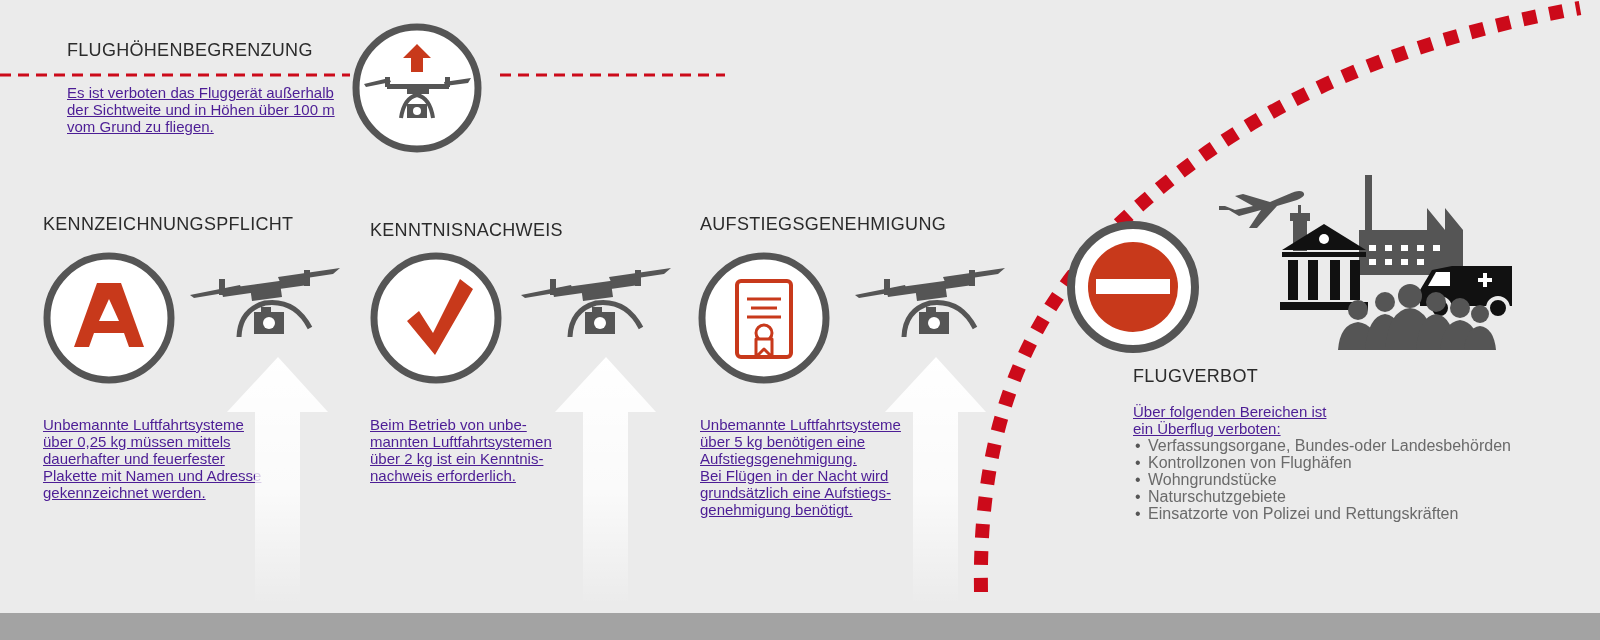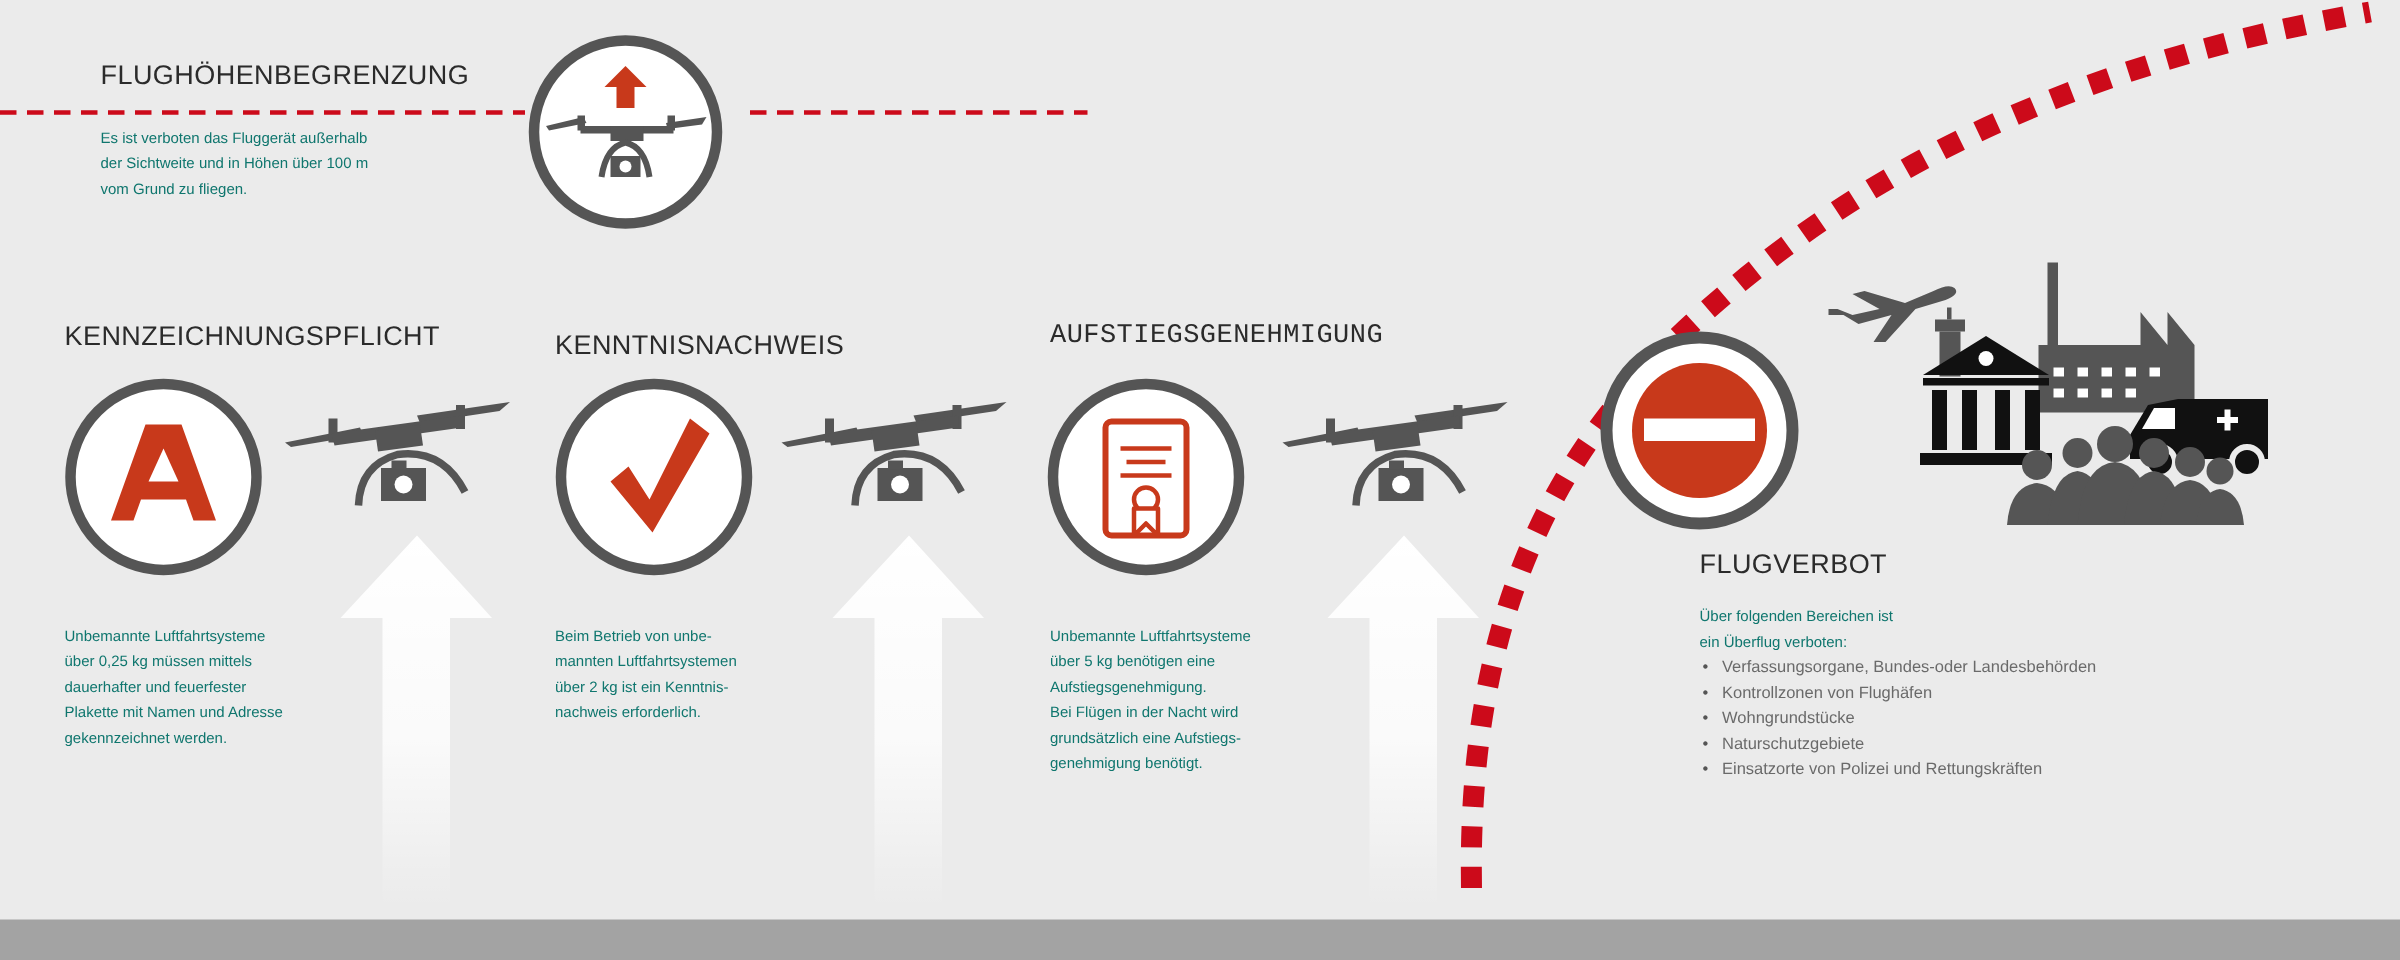--- a/index.html
+++ b/index.html
@@ -6,24 +6,25 @@
   body {
     width:1600px; height:640px; position:relative; overflow:hidden;
     background:#ebebeb;
     font-family:"Liberation Sans", "DejaVu Sans", sans-serif;
   }
   .title {
     position:absolute; font-size:18px; color:#2b2b2b; letter-spacing:0.3px;
     white-space:nowrap; font-weight:normal;
   }
   .body-text {
-    position:absolute; font-size:10px; line-height:17px; color:#0f766e;
+    position:absolute; font-size:15px; line-height:17px; color:#4c1d95;
     white-space:pre-line;
+    text-decoration:underline;
   }
-  .list { position:absolute; margin:0; padding:0; list-style:none; font-size:11px; line-height:17px; color:#6a6a6a; }
+  .list { position:absolute; margin:0; padding:0; list-style:none; font-size:16px; line-height:17px; color:#6a6a6a; }
   .list li { position:relative; padding-left:15px; white-space:nowrap; }
   .list li::before { content:"•"; position:absolute; left:2px; top:0; color:#555; }
   .bottom-bar { position:absolute; left:0; top:613px; width:1600px; height:27px; background:#a3a3a3; }
   svg { position:absolute; overflow:visible; }
 </style>
 </head>
 <body>
 
 <svg width="1600" height="640" style="left:0;top:0;">
   <line x1="0" y1="75" x2="350" y2="75" stroke="#cc0a1a" stroke-width="3" stroke-dasharray="11,7"></line>
@@ -100,21 +101,21 @@
     <rect x="71" y="42" width="10" height="6"></rect>
   </g>
   <path d="M 49 72 Q 50 45 75 38 Q 105 34 120 63" fill="none" stroke="#555555" stroke-width="5"></path>
   <circle cx="79" cy="58" r="6" fill="#ffffff"></circle>
 </svg>
 <div class="body-text" style="left:370px;top:416px;">Beim Betrieb von unbe-
 mannten Luftfahrtsystemen
 über 2 kg ist ein Kenntnis-
 nachweis erforderlich.</div>
 
-<div class="title" style="left:700px;top:214px;font-family:Liberation Mono, monospace;">AUFSTIEGSGENEHMIGUNG</div>
+<div class="title" style="left:700px;top:214px;">AUFSTIEGSGENEHMIGUNG</div>
 <svg width="140" height="140" style="left:695px;top:249px;">
   <circle cx="69" cy="69" r="62" fill="#ffffff" stroke="#555555" stroke-width="7"></circle>
   <rect x="42" y="32" width="54" height="76" rx="4" fill="none" stroke="#c8391b" stroke-width="4"></rect>
   <line x1="52" y1="50" x2="86" y2="50" stroke="#c8391b" stroke-width="3"></line>
   <line x1="56" y1="59" x2="82" y2="59" stroke="#c8391b" stroke-width="3"></line>
   <line x1="52" y1="68" x2="86" y2="68" stroke="#c8391b" stroke-width="3"></line>
   <circle cx="69" cy="84" r="8" fill="#ffffff" stroke="#c8391b" stroke-width="3"></circle>
   <polygon points="61,90 61,108 69,100 77,108 77,90" fill="#ffffff" stroke="#c8391b" stroke-width="3" stroke-linejoin="round"></polygon>
 </svg>
 <svg width="160" height="90" style="left:855px;top:265px;">

